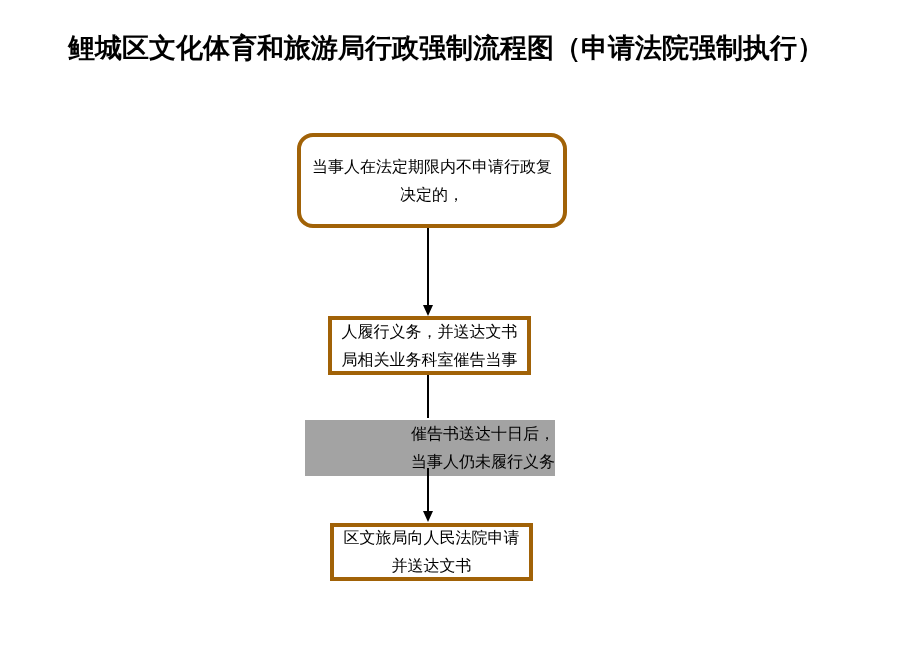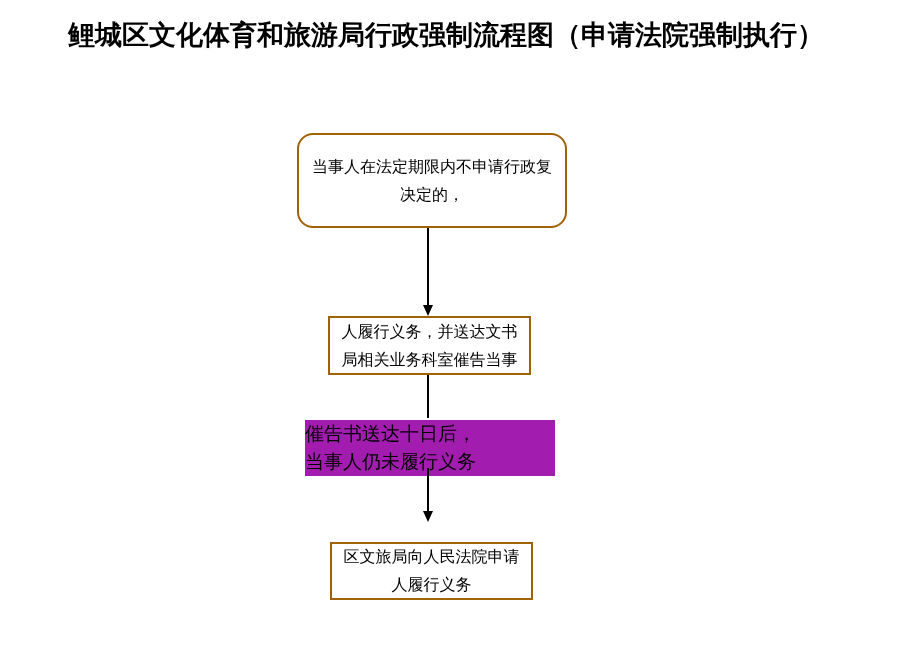--- a/index.html
+++ b/index.html
@@ -7,42 +7,42 @@
     width: 916px; height: 654px;
     background: #ffffff;
     font-family: "Liberation Serif", "DejaVu Serif", serif;
     color: #000000;
     overflow: hidden;
   }
   .canvas { position: absolute; left: 0; top: 0; width: 916px; height: 654px; background: #ffffff; }
 
   .title {
     position: absolute;
-    left: 68px; top: 20px;
+    left: 68px; top: 33px;
     font-size: 27px;
     line-height: 30px;
     font-weight: bold;
     white-space: nowrap;
   }
 
   .node {
     position: absolute;
-    border: 2px solid #a16207;
+    border: 4px solid #a16207;
     background: #ffffff;
     display: flex;
     flex-direction: column;
     align-items: center;
     justify-content: center;
     text-align: center;
     font-size: 16px;
     line-height: 28px;
   }
   .node-start  { left: 297px; top: 133px; width: 270px; height: 95px; border-radius: 16px; }
   .node-notice { left: 328px; top: 316px; width: 203px; height: 59px; }
-  .node-apply  { left: 330px; top: 542px; width: 203px; height: 58px; }
+  .node-apply  { left: 330px; top: 523px; width: 203px; height: 58px; }
 
   .vline {
     position: absolute;
     width: 2px;
     background: #000000;
   }
   .conn1-line  { left: 427px; top: 228px; height: 78px; }
   .conn2-upper { left: 427px; top: 375px; height: 43px; }
   .conn2-lower { left: 427px; top: 468px; height: 44px; }
 
@@ -53,23 +53,23 @@
     border-right: 5px solid transparent;
     border-top: 11px solid #000000;
   }
   .conn1-head { left: 423px; top: 305px; }
   .conn2-head { left: 423px; top: 511px; }
 
   .edge-label {
     position: absolute;
     left: 305px; top: 420px;
     width: 250px;
-    background: #a21caf;
-    text-align: left;
-    font-size: 19px;
+    background: #a3a3a3;
+    text-align: right;
+    font-size: 16px;
     line-height: 28px;
   }
 </style>
 </head>
 <body>
 
 <div class="canvas">
 
   <h1 class="title">鲤城区文化体育和旅游局行政强制流程图（申请法院强制执行）</h1>
 
@@ -89,16 +89,16 @@
   <div class="vline conn2-upper"></div>
   <div class="edge-label">
     <div>催告书送达十日后，</div>
     <div>当事人仍未履行义务</div>
   </div>
   <div class="vline conn2-lower"></div>
   <div class="arrowhead conn2-head"></div>
 
   <div class="node node-apply">
     <div>区文旅局向人民法院申请</div>
-    <div>人履行义务</div>
+    <div>并送达文书</div>
   </div>
 
 </div>
 
 </body></html>

